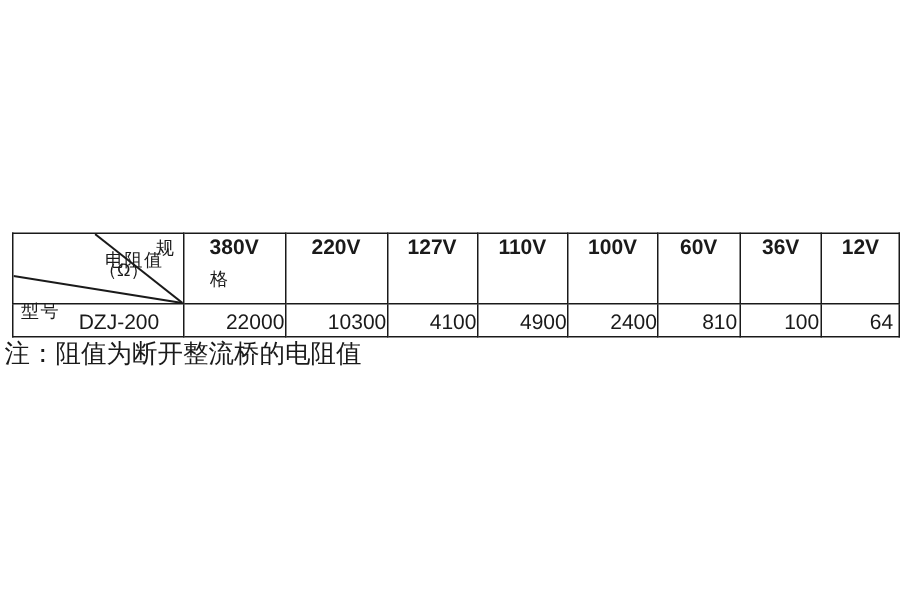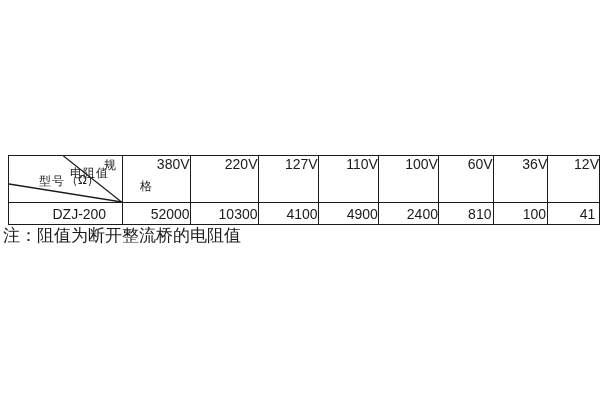--- a/index.html
+++ b/index.html
@@ -47,28 +47,29 @@
   .corner-cell span {
     position: absolute;
     font-size: 12px;
     line-height: 14px;
     white-space: nowrap;
   }
   .c-spec1 { left: 95px; top: 2px; }
   .c-spec2 { left: 131px; top: 23px; }
   .c-res   { left: 29px; top: 10px; letter-spacing: 1px; margin-left: 32px; }
   .c-unit  { left: 57px; top: 17px; }
-  .c-model { left: 5px;  top: 18px; letter-spacing: 1px; margin-left: 25px; }
+  .c-model { left: 5px;  top: 44px; letter-spacing: 1px; }
   td.vh {
     width: 55px;
     height: 46px;
-    text-align: right;
+    text-align: center;
     vertical-align: top;
     padding-top: 6px;
     font-size: 14px;
+    font-weight: bold;
   }
   tr.value-row td {
     height: 21px;
     text-align: center;
     vertical-align: middle;
     font-size: 14px;
     padding-left: 28px;
   }
   .note {
     position: absolute;
@@ -103,27 +104,27 @@
       <td class="vh">220V</td>
       <td class="vh">127V</td>
       <td class="vh">110V</td>
       <td class="vh">100V</td>
       <td class="vh">60V</td>
       <td class="vh">36V</td>
       <td class="vh">12V</td>
     </tr>
     <tr class="value-row">
       <td class="model-cell">DZJ-200</td>
-      <td class="rv">52000</td>
+      <td class="rv">22000</td>
       <td class="rv">10300</td>
       <td class="rv">4100</td>
       <td class="rv">4900</td>
       <td class="rv">2400</td>
       <td class="rv">810</td>
       <td class="rv">100</td>
-      <td class="rv">41</td>
+      <td class="rv">64</td>
     </tr>
   </tbody>
     </table>
 
   <div class="note">注：阻值为断开整流桥的电阻值</div>
 
 </div>
 
 </body></html>

